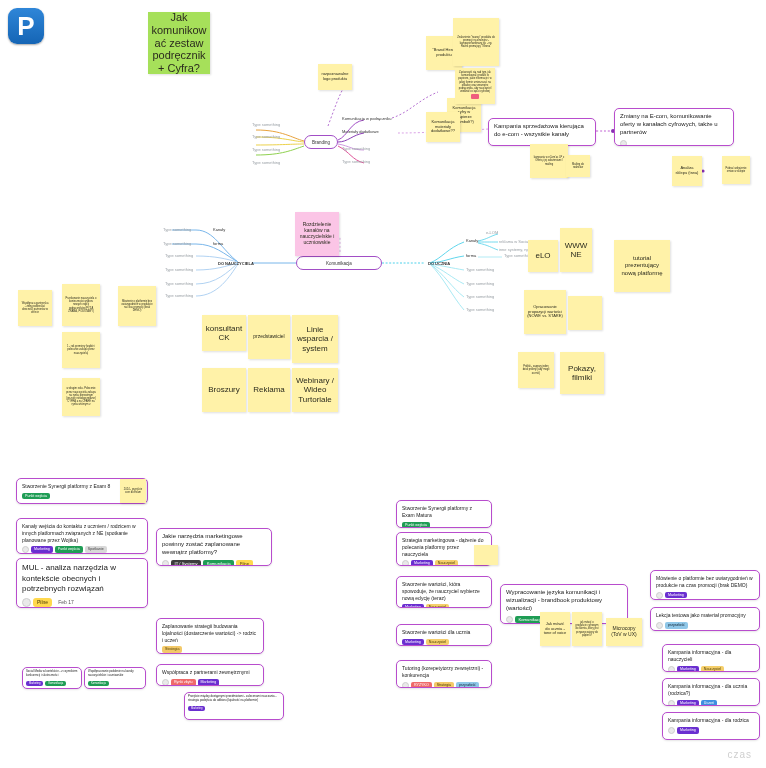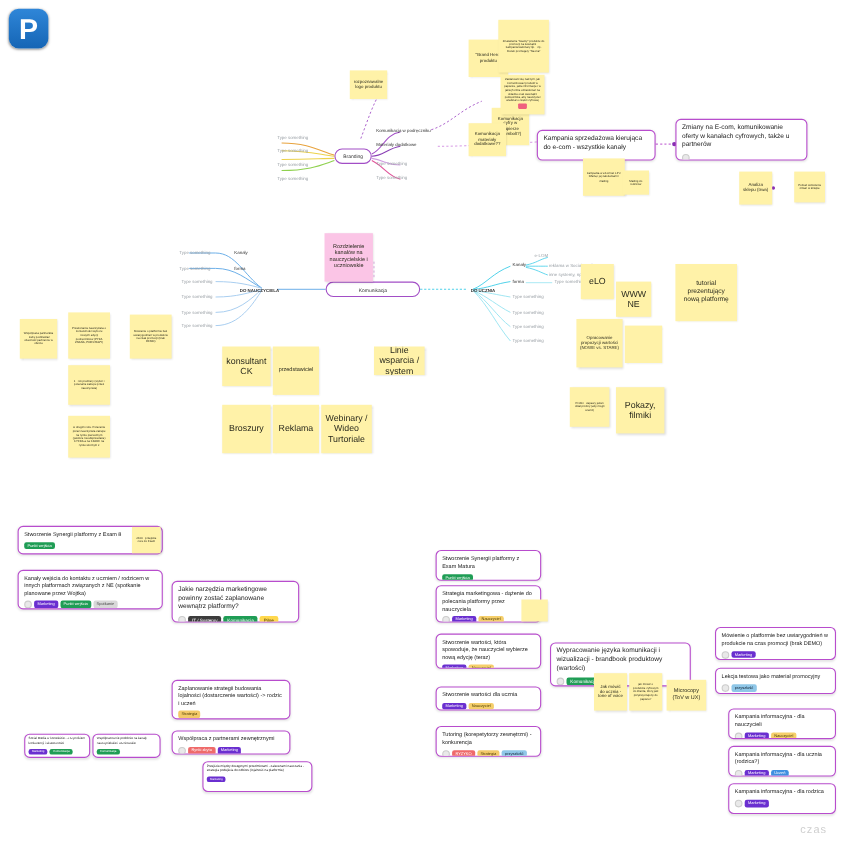--- a/index.html
+++ b/index.html
@@ -75,20 +75,21 @@
 </style>
 </head>
 <body>
 
 <div class="board">
 
   <div class="abs logo">
     <span>P</span>
   </div>
 
+  <div class="abs sticky green big" style="left:148px;top:12px;width:62px;height:62px;">Jak komunikować zestaw podręcznik + Cyfra?</div>
 
   <svg class="wires">
 
     <path d="M256,130 C282,130 292,138 304,141" stroke="#e8a33d" stroke-width="1" fill="none"></path>
     <path d="M256,137 C282,137 292,141 304,142" stroke="#ecd24b" stroke-width="1" fill="none"></path>
     <path d="M256,145 C282,145 292,144 304,144" stroke="#ecd24b" stroke-width="1" fill="none"></path>
     <path d="M256,155 C282,155 292,150 304,146" stroke="#8fd14f" stroke-width="1" fill="none"></path>
 
     <path d="M338,140 C348,136 350,122 364,120" stroke="#a24ec6" stroke-width="1" fill="none"></path>
     <path d="M338,142 C348,142 352,135 364,133" stroke="#8a3fb5" stroke-width="1" fill="none"></path>
@@ -203,27 +204,27 @@
   <div class="abs leaf" style="left:504px;top:253px;">Type something</div>
 
   <div class="abs sticky micro" style="left:18px;top:290px;width:34px;height:36px;">Współpraca partnerska - żeby podkreślać obecność partnerów w ofercie</div>
   <div class="abs sticky micro" style="left:62px;top:284px;width:38px;height:42px;">Przekonanie nauczyciela o konieczności wyboru nowych edycji podręczników (PYZA ZNANA, PODSTAWY)</div>
   <div class="abs sticky micro" style="left:118px;top:286px;width:38px;height:40px;">Mówienie o platformie bez uwiarygodnień w produkcie na czas promocji (brak DEMO)</div>
   <div class="abs sticky micro" style="left:62px;top:332px;width:38px;height:36px;">1 - rok premiery (wybór i polecanie zakupu przez nauczyciela)</div>
   <div class="abs sticky micro" style="left:62px;top:378px;width:38px;height:38px;">w drugim roku. Polecenie przez nauczyciela zakupu na rynku pierwotnym (jeszcze nieodsprzedane) CYFRA a na CFARE na rynku wtórnym z</div>
 
   <div class="abs sticky mid" style="left:202px;top:315px;width:44px;height:36px;">konsultant CK</div>
   <div class="abs sticky tiny" style="left:248px;top:315px;width:42px;height:44px;font-size:5px;">przedstawiciel</div>
-  <div class="abs sticky mid" style="left:292px;top:315px;width:46px;height:26px;margin-left:48px;">Linie wsparcia / system</div>
+  <div class="abs sticky mid" style="left:292px;top:315px;width:46px;height:48px;">Linie wsparcia / system</div>
   <div class="abs sticky mid" style="left:202px;top:368px;width:44px;height:44px;">Broszury</div>
   <div class="abs sticky mid" style="left:248px;top:368px;width:42px;height:44px;">Reklama</div>
   <div class="abs sticky mid" style="left:292px;top:368px;width:46px;height:44px;">Webinary / Wideo Turtoriale</div>
 
   <div class="abs sticky mid" style="left:528px;top:240px;width:30px;height:32px;">eLO</div>
-  <div class="abs sticky mid" style="left:560px;top:256px;width:32px;height:32px;">WWW NE</div>
+  <div class="abs sticky mid" style="left:560px;top:228px;width:32px;height:44px;">WWW NE</div>
   <div class="abs sticky tiny" style="left:614px;top:240px;width:56px;height:52px;font-size:6px;">tutorial prezentujący nową platformę</div>
   <div class="abs sticky tiny" style="left:524px;top:290px;width:42px;height:44px;">Opracowanie propozycji wartości (NOWE vs. STARE)</div>
   <div class="abs sticky tiny" style="left:568px;top:296px;width:34px;height:34px;"></div>
   <div class="abs sticky micro" style="left:518px;top:352px;width:36px;height:36px;">Próbki - zapewy jeden dział próbny (aby mogli ocenić)</div>
   <div class="abs sticky mid" style="left:560px;top:352px;width:44px;height:42px;">Pokazy, filmiki</div>
 
   <div class="abs card" style="left:16px;top:478px;width:132px;height:26px;">
     <div class="ttl">Stworzenie Synergii platformy z Exam 8</div>
     <div class="chips">
       <span class="chip punkt">Punkt wejścia</span>
@@ -234,20 +235,28 @@
   <div class="abs card" style="left:16px;top:518px;width:132px;height:36px;">
     <div class="ttl">Kanały wejścia do kontaktu z uczniem / rodzicem w innych platformach związanych z NE (spotkanie planowane przez Wojtka)</div>
     <div class="chips">
       <span class="ava"></span>
       <span class="chip marketing">Marketing</span>
       <span class="chip punkt">Punkt wejścia</span>
       <span class="chip spotkanie">Spotkanie</span>
     </div>
   </div>
 
+  <div class="abs card lg" style="left:16px;top:558px;width:132px;height:50px;border-width:1.8px;">
+    <div class="ttl">MUL - analiza narzędzia w kontekście obecnych i potrzebnych rozwiązań</div>
+    <div class="chips">
+      <span class="ava"></span>
+      <span class="chip pilne">Pilne</span>
+      <span class="chip date">Feb 17</span>
+    </div>
+  </div>
 
 
   <div class="abs card" style="left:22px;top:667px;width:60px;height:22px;padding:2px 3px;">
     <div class="ttl" style="font-size:2.8px;">Social Media w kontekście - z czynnikiem konkurencji i skuteczności</div>
     <div class="chips">
       <span class="chip marketing" style="font-size:2.6px;">Marketing</span>
       <span class="chip komunikacja" style="font-size:2.6px;">Komunikacja</span>
     </div>
   </div>
   <div class="abs card" style="left:84px;top:667px;width:62px;height:22px;padding:2px 3px;">

